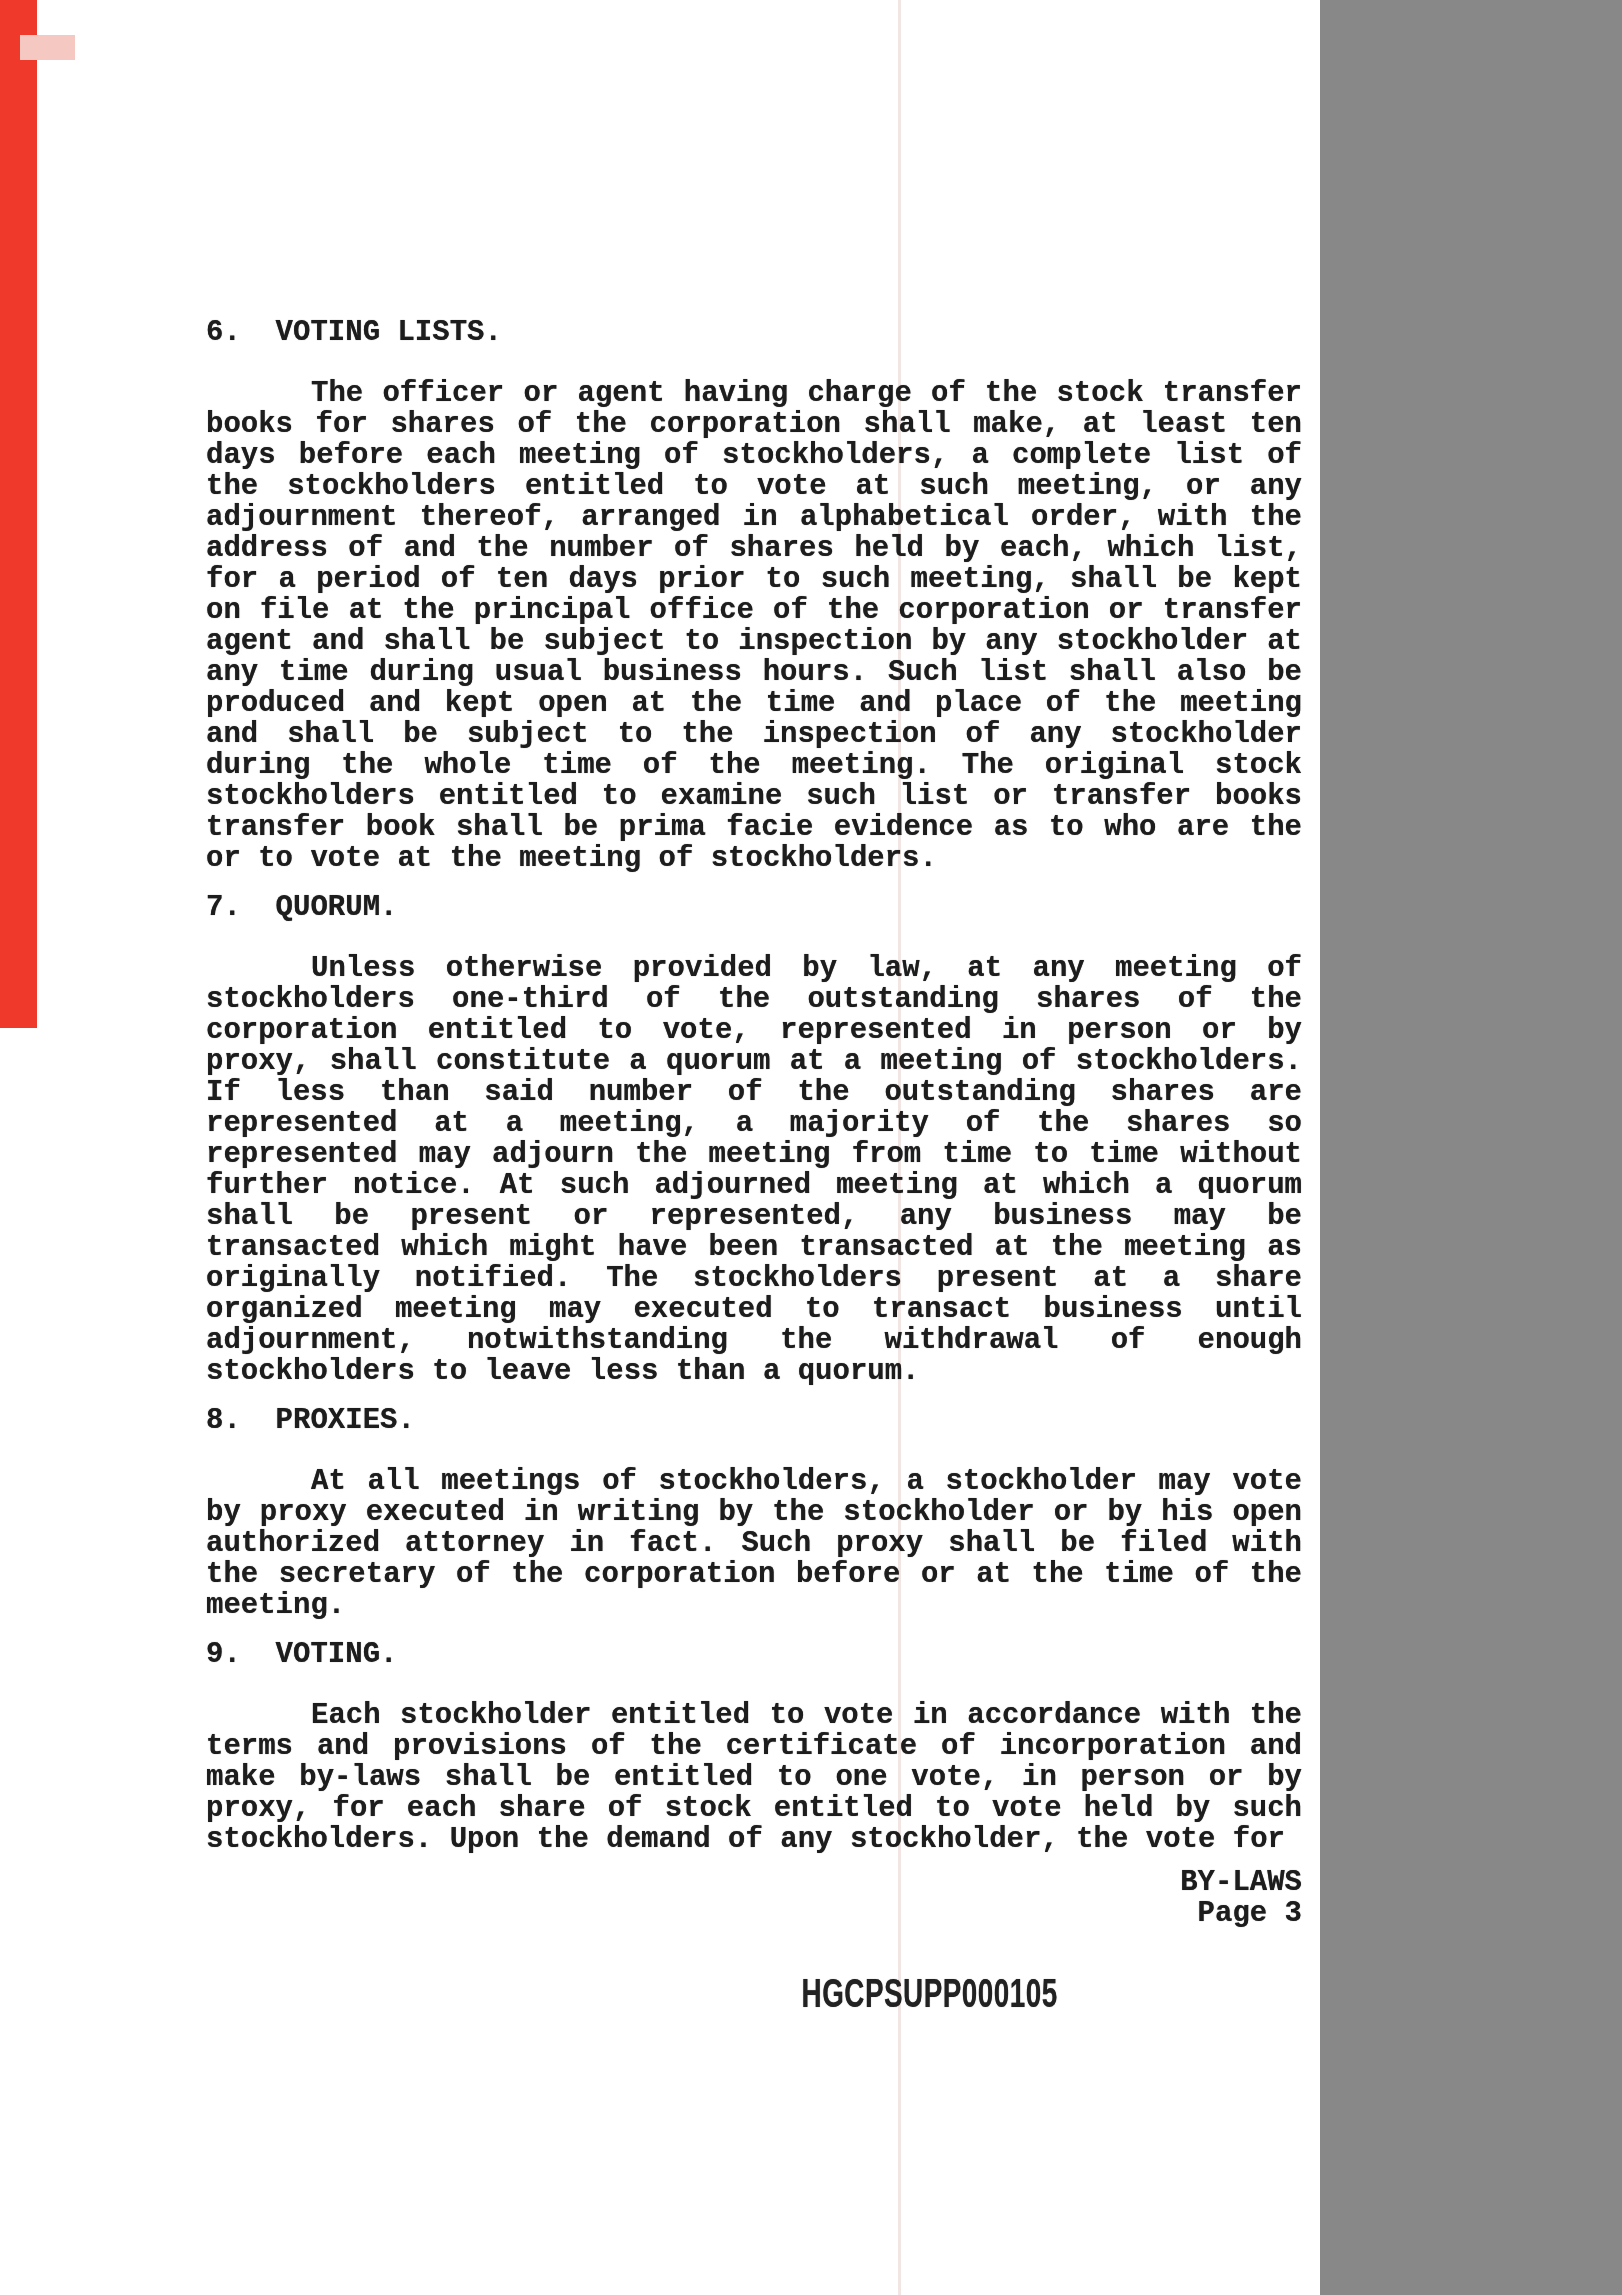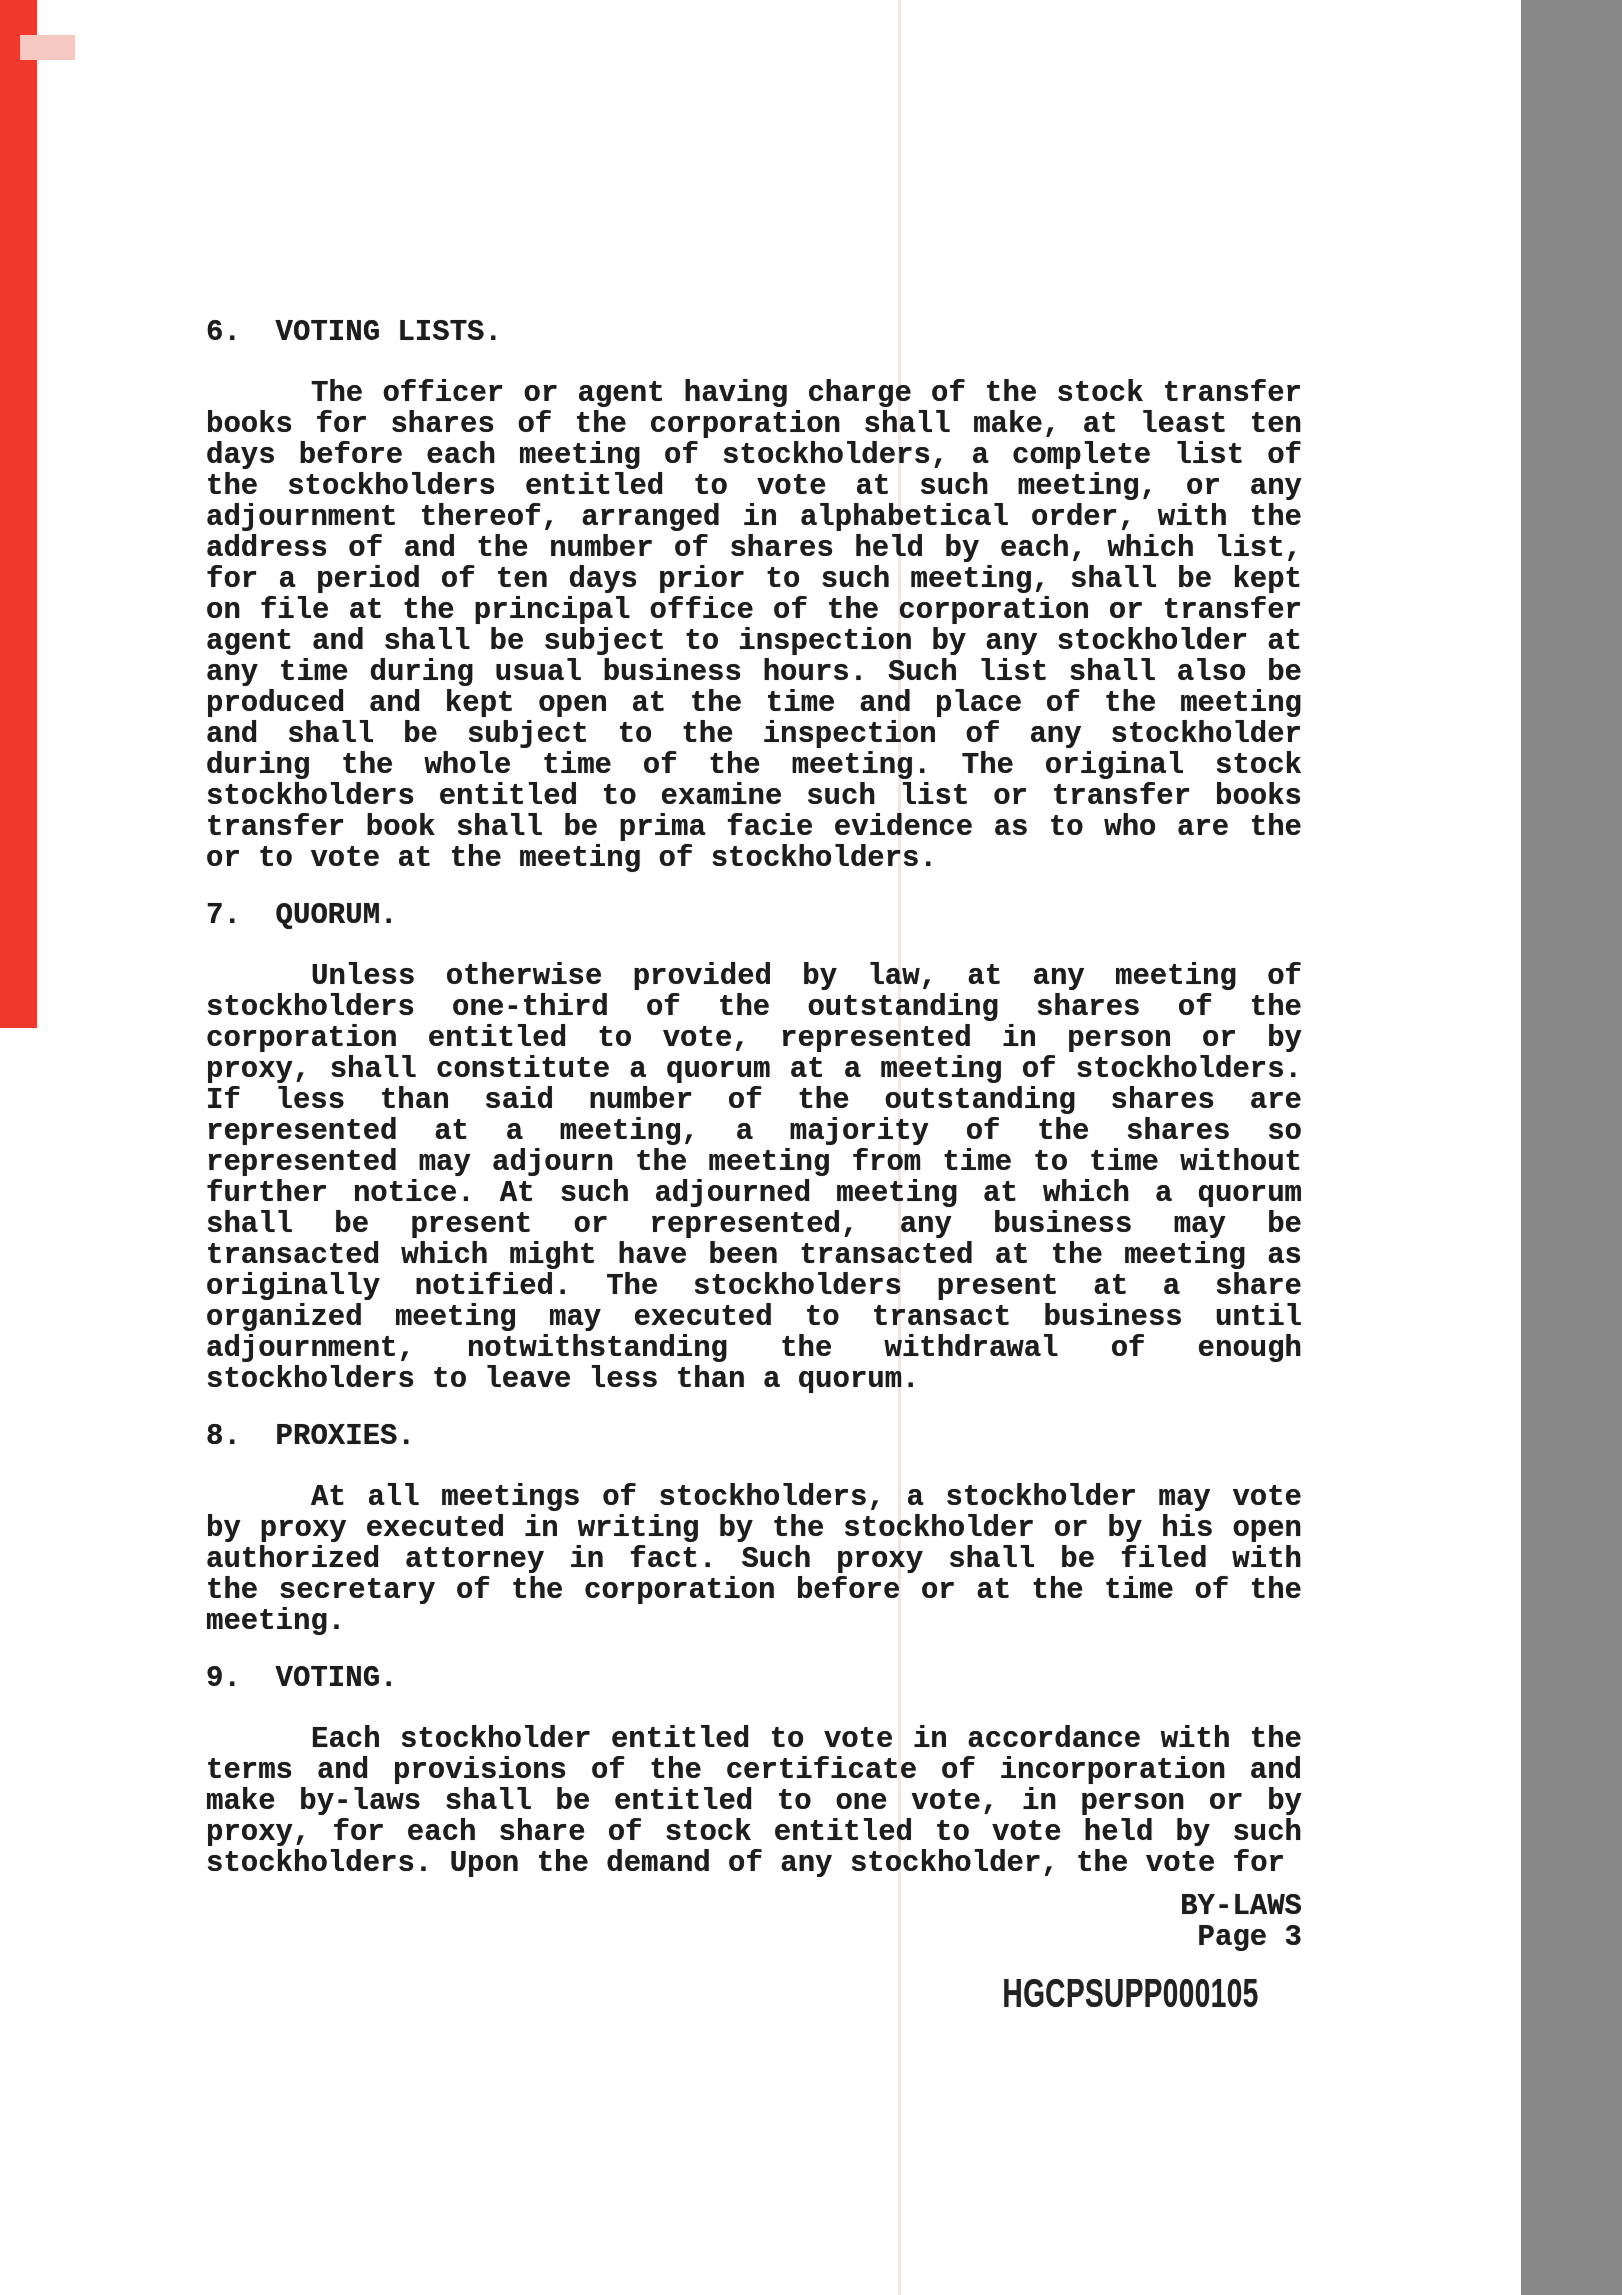--- a/index.html
+++ b/index.html
@@ -1,37 +1,37 @@
 <!DOCTYPE html>
 <html style="font-size:10.5px"><head>
 <meta charset="utf-8">
 <style>
   html,body{margin:0;padding:0;background:#888;}
   .page{
     position:relative;
-    width:1521px;height:2295px;
+    width:1320px;height:2295px;
     background:#ffffff;
     overflow:hidden;
     font-family:"Liberation Mono","DejaVu Sans Mono",monospace;
     font-weight:bold;
     color:#1d1d1d;
   }
   .left-strip{position:absolute;left:0;top:0;width:37px;height:1028px;}
   .left-strip-light{position:absolute;left:19.6px;top:35px;width:55px;height:25px;}
   .crease{position:absolute;top:0;width:2.6px;height:2295px;left:898px;opacity:.55;}
   .content{
     position:absolute;left:206px;top:317px;width:1096px;
   }
   .sec-heading{
     margin:0;
     font-size:29px;line-height:31px;
     white-space:pre-wrap;
     text-shadow:0 0 0.8px rgba(25,25,25,.75);
   }
-  .sec-heading.mt{margin-top:26px;}
+  .sec-heading.mt{margin-top:18px;}
   .para{margin:30px 0 0 0;}
   .tline{
     font-size:29px;line-height:31px;
     text-align:justify;
     text-align-last:justify;
     text-shadow:0 0 0.8px rgba(25,25,25,.75);
   }
   .tline.tlast{text-align-last:left;}
   .para .tline:first-child{text-indent:105px;margin-top:22px;}
   .footer{

